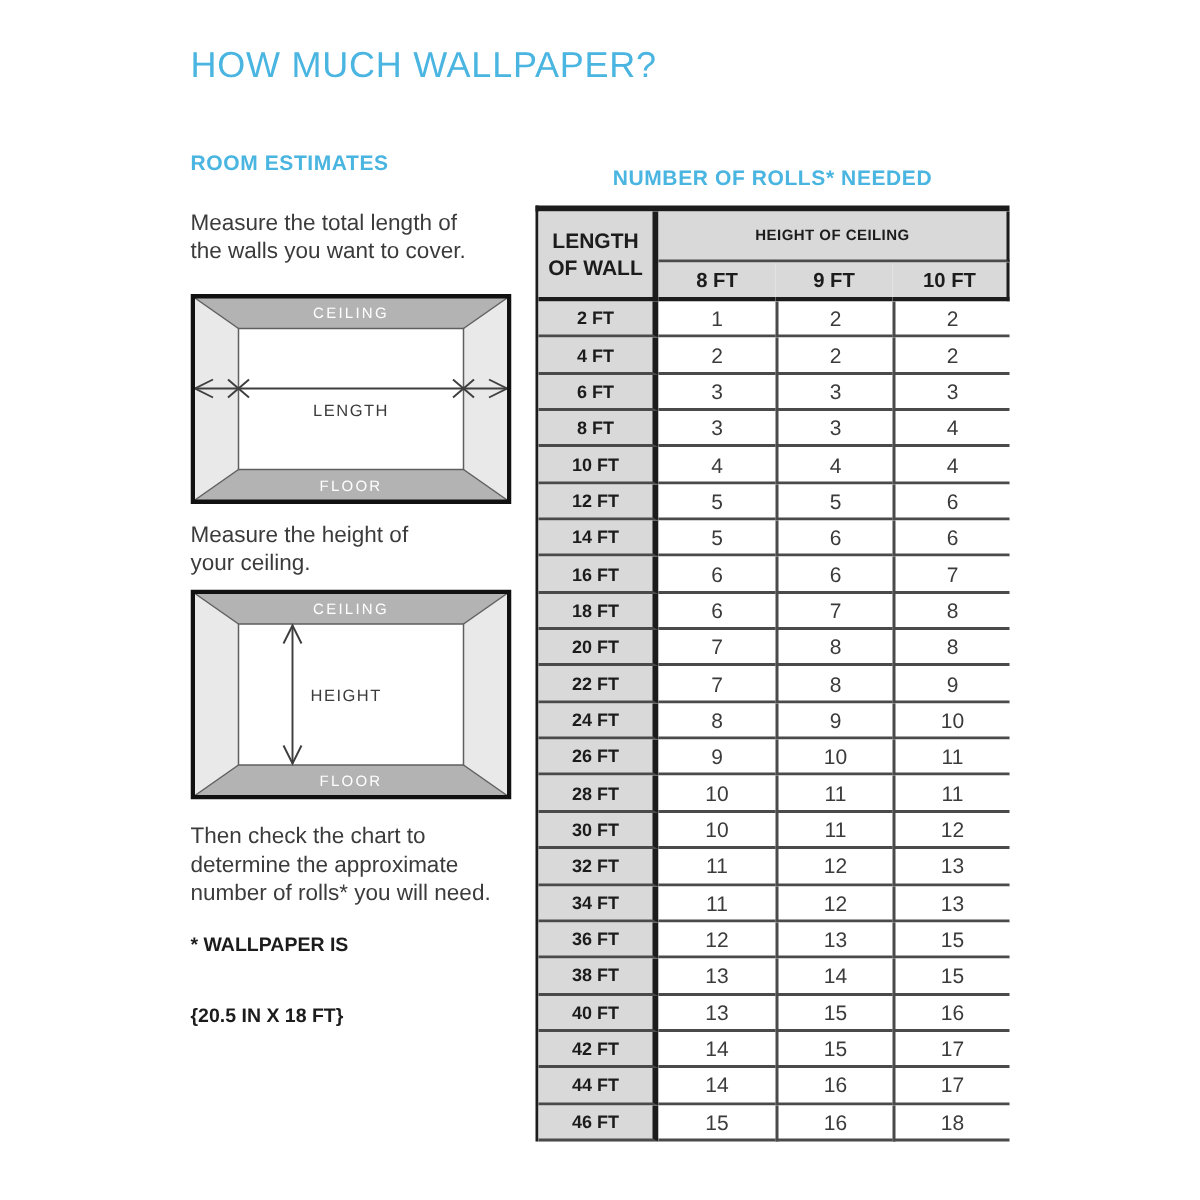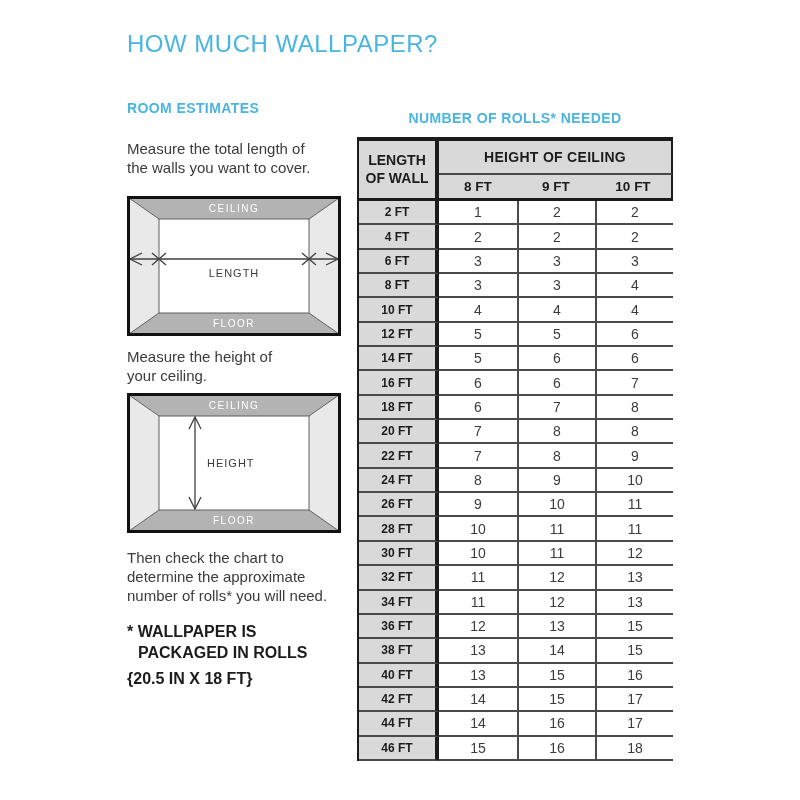--- a/index.html
+++ b/index.html
@@ -15,21 +15,21 @@
   .section-heading {
     position:absolute; left:127px;
     font-size:14px; font-weight:bold; letter-spacing:0.4px; color:#49b5e0;
   }
   .body-text {
     position:absolute; left:127px;
     font-size:15px; line-height:1.27; color:#3b3b3b; white-space:pre-line;
   }
   .bold-note {
     position:absolute; left:127px;
-    font-size:16px; font-weight:bold; line-height:1.3; color:#1c1c1c;
+    font-size:13px; font-weight:bold; line-height:1.3; color:#1c1c1c;
   }
   .bold-note .indent { padding-left:11px; }
 
   .diagram { position:absolute; left:127px; }
 
   
   .table-heading {
     position:absolute; left:357px; top:110px; width:316px; text-align:center;
     font-size:14px; font-weight:bold; letter-spacing:0.4px; color:#49b5e0;
   }
@@ -44,21 +44,21 @@
   }
   .cell { display:flex; align-items:center; justify-content:center; }
   .hdr-corner {
     grid-column:1; grid-row:1/3;
     background:#d9d9d9; border-right:4px solid #1c1c1c; border-bottom:3px solid #1c1c1c;
     font-size:14px; font-weight:bold; color:#1c1c1c; text-align:center; white-space:pre-line; line-height:1.25;
   }
   .hdr-group {
     grid-column:2/5; grid-row:1;
     background:#d9d9d9; border-right:2px solid #1c1c1c; border-bottom:2px solid #4a4a4a;
-    font-size:14px; font-weight:bold; letter-spacing:0.3px; color:#1c1c1c;
+    font-size:10px; font-weight:bold; letter-spacing:0.3px; color:#1c1c1c;
   }
   .hdr-sub {
     grid-row:2; background:#d9d9d9; border-bottom:3px solid #1c1c1c;
     font-size:13.5px; font-weight:bold; color:#1c1c1c;
   }
   .hdr-sub.last { border-right:2px solid #1c1c1c; }
   .row-label {
     background:#d9d9d9; border-right:4px solid #1c1c1c; border-bottom:2px solid #4a4a4a;
     font-size:12px; font-weight:bold; color:#1c1c1c;
   }
@@ -132,21 +132,20 @@
     <text x="80" y="74" text-anchor="start" font-size="11" letter-spacing="1" fill="#3b3b3b">HEIGHT</text>
     <rect x="1.5" y="1.5" width="211" height="137" fill="none" stroke="#111111" stroke-width="3"></rect>
   </svg>
 
   <p class="body-text" style="top:548px;">Then check the chart to
 determine the approximate
 number of rolls* you will need.</p>
 
   <div class="bold-note" style="top:622px;">
     <div>* WALLPAPER IS</div>
-    <div class="indent">PACKAGED IN ROLLS</div>
   </div>
 
   <div class="bold-note" style="top:669px;">
     <div>{20.5 IN X 18 FT}</div>
   </div>
 
   <h2 class="table-heading">NUMBER OF ROLLS* NEEDED</h2>
 
   <div class="rolls-table">
     <div class="cell hdr-corner">LENGTH

